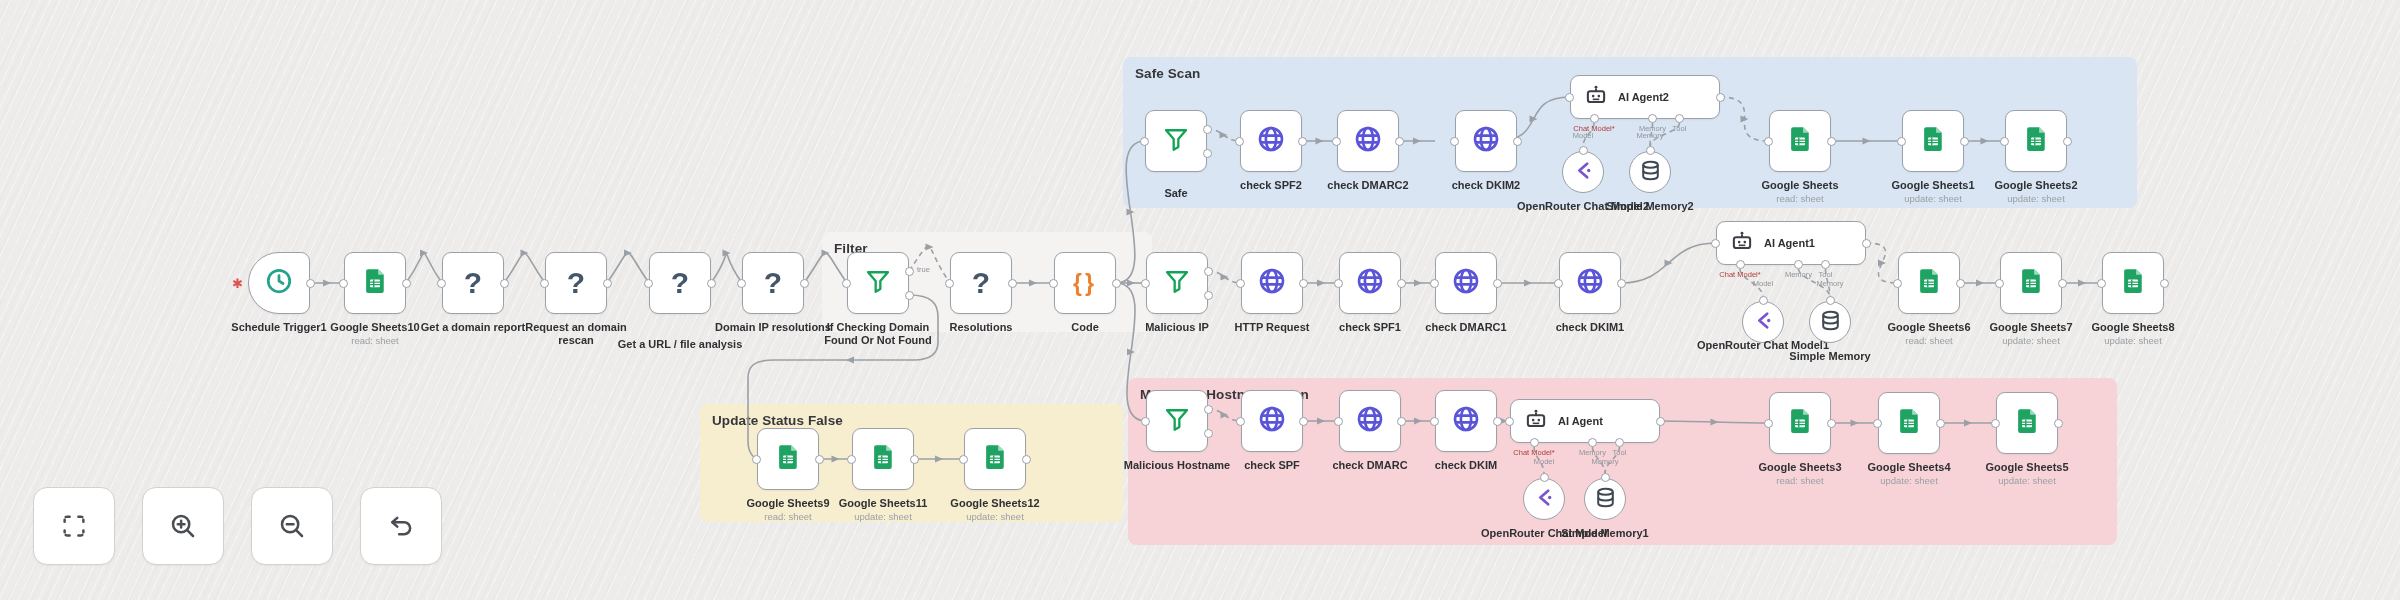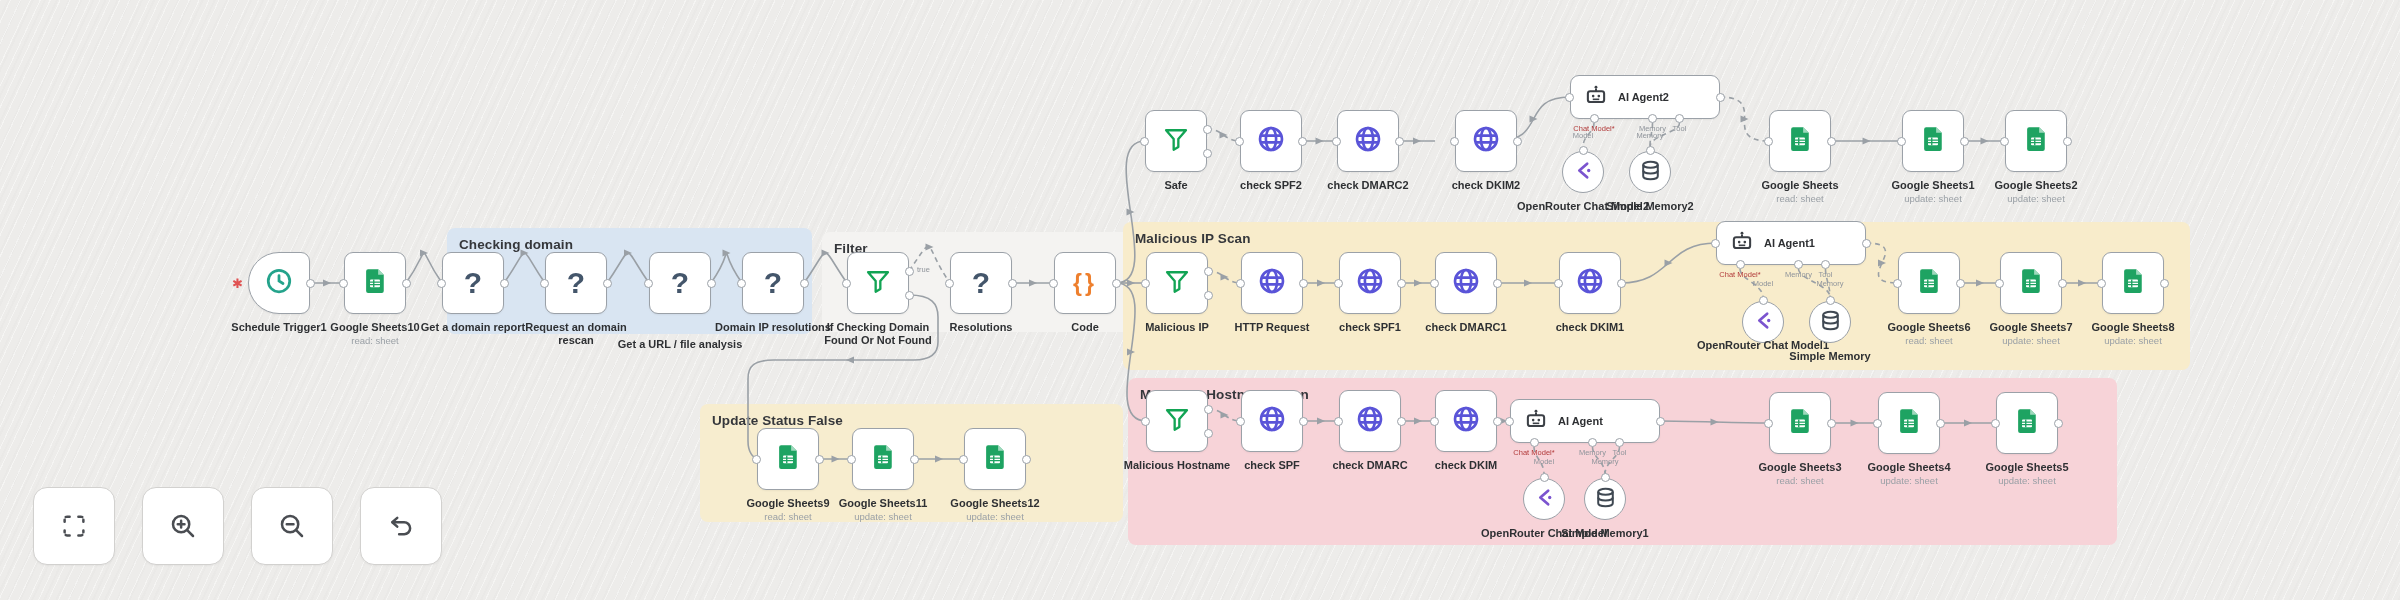--- a/index.html
+++ b/index.html
@@ -40,28 +40,25 @@
   #controls{position:absolute;left:33px;top:487px;display:flex;gap:27px;z-index:6;}
   .ctl-btn{width:82px;height:78px;background:#fff;border:1.5px solid #d2d1cf;border-radius:14px;
     display:flex;align-items:center;justify-content:center;box-sizing:border-box;cursor:pointer;
     box-shadow:0 1px 2px rgba(0,0,0,.04);}
   .ctl-btn svg{display:block;}
 </style>
 </head>
 <body>
 
 <div id="canvas">
-    <div class="group" style="left: 447px; top: 228px; width: 365px; height: 106px; background: rgb(217, 229, 242);">
-      <div class="group-title">Checking domain</div>
-    </div>
     <div class="group" style="left: 822px; top: 232px; width: 330px; height: 100px; background: rgb(244, 243, 241);">
       <div class="group-title">Filter</div>
     </div>
-    <div class="group" style="left: 1123px; top: 222px; width: 1067px; height: 148px; background: rgb(248, 236, 203);">
-      <div class="group-title">Malicious IP Scan</div>
+    <div class="group" style="left: 1123px; top: 57px; width: 1014px; height: 151px; background: rgb(217, 229, 242);">
+      <div class="group-title">Safe Scan</div>
     </div>
     <div class="group" style="left: 1128px; top: 378px; width: 989px; height: 167px; background: rgb(247, 211, 216);">
       <div class="group-title">Malicious Hostname Scan</div>
     </div>
     <div class="group" style="left: 700px; top: 404px; width: 423px; height: 118px; background: rgb(247, 237, 207);">
       <div class="group-title">Update Status False</div>
     </div>
     <svg id="wires" width="2400" height="600">
       <path d="M1594 123 C 1594 133, 1583 135, 1583 147" class="dashed"></path>
       <path d="M1652.5 123 C 1652.5 133, 1650 135, 1650 147" class="dashed"></path>
@@ -230,21 +227,21 @@
       <div class="node-label" style="top: 69px;">Code</div>
       <div class="dot" style="left: -5px; top: 26.5px;"></div>
       <div class="dot" style="left: 58px; top: 26.5px;"></div>
     </div>
     <div class="nodewrap " style="left: 1145px; top: 110px; width: 62px; height: 62px;">
       <div class="nodebox" style="width: 62px; height: 62px;">
         <span><svg viewBox="0 0 24 24" width="28" height="28">
             <path d="M3.5 4.5 h17 l-6.5 7.5 v6.8 l-4 2.4 v-9.2 z" fill="none" stroke="#12a454" stroke-width="2" stroke-linejoin="round"></path>
           </svg></span>
       </div>
-      <div class="node-label" style="top: 69px;">Safe</div>
+      <div class="node-label" style="top: 77px;">Safe</div>
       <div class="dot" style="left: -5px; top: 26.5px;"></div>
       <div class="dot" style="left: 58px; top: 14.5px;"></div>
       <div class="dot" style="left: 58px; top: 38.5px;"></div>
     </div>
     <div class="nodewrap " style="left: 1240px; top: 110px; width: 62px; height: 62px;">
       <div class="nodebox" style="width: 62px; height: 62px;">
         <span><svg viewBox="0 0 24 24" width="30" height="30">
             <circle cx="12" cy="12" r="8.8" fill="none" stroke="#5a54d8" stroke-width="2.1"></circle>
             <ellipse cx="12" cy="12" rx="4.1" ry="8.8" fill="none" stroke="#5a54d8" stroke-width="2.1"></ellipse>
             <path d="M3.6 9.3 h16.8 M3.6 14.7 h16.8" stroke="#5a54d8" stroke-width="2.1"></path>

